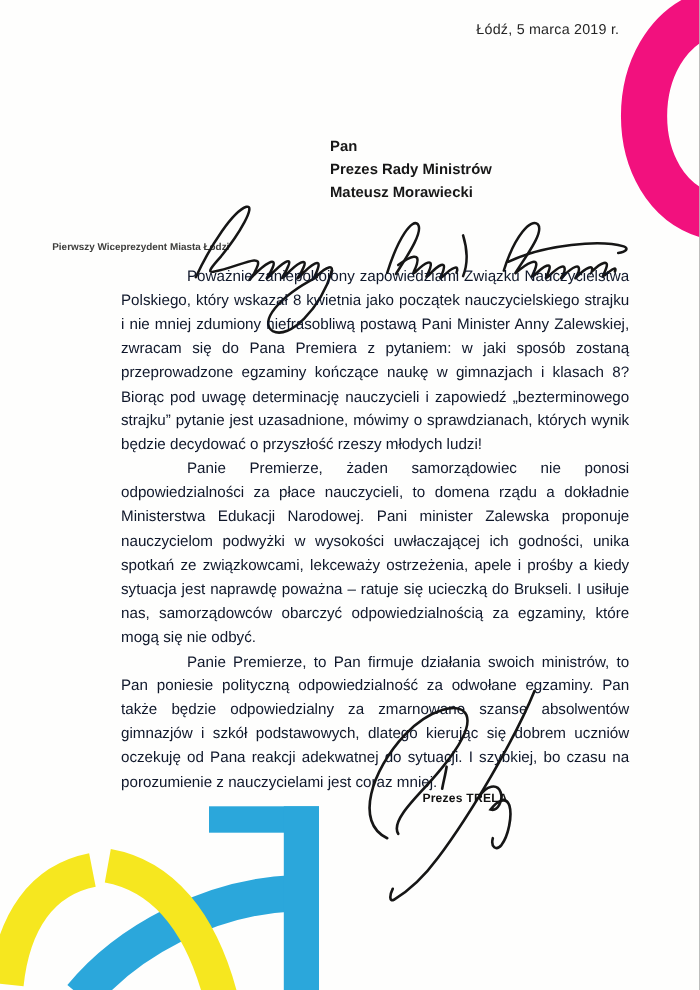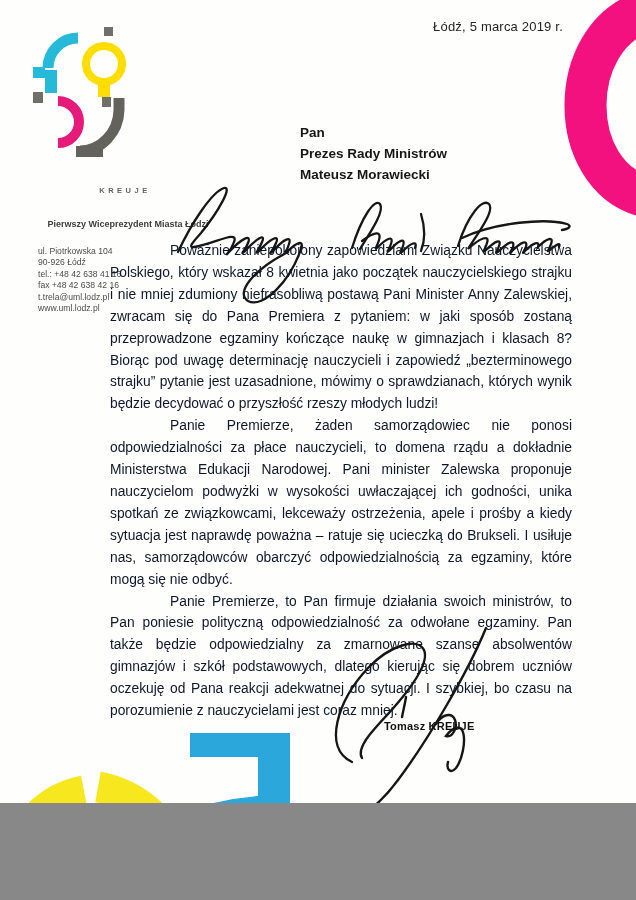--- a/index.html
+++ b/index.html
@@ -1,17 +1,17 @@
 <!DOCTYPE html>
 <html><head>
 <meta charset="utf-8">
 <style>
   html,body{margin:0;padding:0;background:#888;}
   .page{
-    position:relative;width:636px;height:803px;margin:0 auto;
+    position:relative;width:636px;height:900px;margin:0 auto;
     background:#fefefd;overflow:hidden;
     font-family:"Liberation Sans","DejaVu Sans",sans-serif;
     color:#1c1c1c;
   }
   .date-line{
     position:absolute;top:19px;right:73px;
     font-size:13px;color:#262626;letter-spacing:.2px;
   }
   
   .logo-wrap{position:absolute;left:25px;top:20px;width:115px;height:165px;}
@@ -47,50 +47,22 @@
   }
   .svg-abs{position:absolute;pointer-events:none;}
 </style>
 </head>
 <body>
 
 <div class="page">
 
   <div class="date-line">Łódź, 5 marca 2019 r.</div>
 
-  <div class="logo-wrap">
-    <svg class="svg-abs" style="left:0;top:0" width="115" height="165" viewBox="0 0 115 165">
-
-      <path d="M 53 18 A 30 30 0 0 0 23 48" fill="none" stroke="#27BAD8" stroke-width="11"></path>
-      <rect x="20" y="50" width="12" height="23" fill="#27BAD8"></rect>
-      <rect x="8" y="47" width="12" height="11" fill="#27BAD8"></rect>
-      <rect x="8" y="72" width="10" height="11" fill="#706f69"></rect>
-
-      <rect x="79" y="7" width="9" height="9" fill="#706f69"></rect>
-      <circle cx="79" cy="44" r="18" fill="none" stroke="#FFDD00" stroke-width="8"></circle>
-      <rect x="73" y="64" width="12" height="13" fill="#FFDD00"></rect>
-
-      <path d="M 33 81 A 21 21 0 0 1 33 123" fill="none" stroke="#E61A7B" stroke-width="10"></path>
-
-      <rect x="77" y="77" width="9" height="10" fill="#706f69"></rect>
-      <path d="M 94 78 L 94 90 A 40 42 0 0 1 55 131" fill="none" stroke="#63625C" stroke-width="11"></path>
-      <rect x="51" y="126" width="27" height="11" fill="#63625C"></rect>
-    </svg>
-    <div class="logo-wordmark">KREUJE</div>
-  </div>
 
   <div class="sender-role">Pierwszy Wiceprezydent Miasta Łodzi</div>
-  <div class="sender-address">
-    <div>ul. Piotrkowska 104</div>
-    <div>90-926 Łódź</div>
-    <div>tel.: +48 42 638 41 16</div>
-    <div>fax +48 42 638 42 16</div>
-    <div>t.trela@uml.lodz.pl</div>
-    <div>www.uml.lodz.pl</div>
-  </div>
 
   <div class="recipient">
     <div>Pan</div>
     <div>Prezes Rady Ministrów</div>
     <div>Mateusz Morawiecki</div>
   </div>
 
   <svg class="svg-abs" style="left:0;top:0" width="636" height="900" viewBox="0 0 636 900">
     <g fill="none" stroke="#161616" stroke-width="2.3" stroke-linecap="round">
       <path d="M 178 252 C 192 222 212 192 224 188 C 233 186 218 212 201 233 C 192 243 188 248 194 247
@@ -117,21 +89,21 @@
   </div>
 
   <svg class="svg-abs" style="left:0;top:0" width="636" height="900" viewBox="0 0 636 900">
     <g fill="none" stroke="#161616" stroke-width="2.4" stroke-linecap="round">
       <path d="M 352 762 C 322 748 338 700 368 668 C 390 645 418 637 424 650 C 430 664 408 692 388 714 C 372 731 356 748 362 758"></path>
       <path d="M 486 628 C 468 672 428 740 398 780 C 384 799 368 812 358 818 C 354 820 354 814 357 808"></path>
       <path d="M 406 697 C 405 704 403 711 402 717"></path>
       <path d="M 436 724 C 442 714 452 712 455 720 C 458 728 452 738 446 736 C 452 728 460 724 463 732 C 466 742 462 760 456 768 C 451 774 446 770 448 762"></path>
     </g>
   </svg>
-  <div class="signatory-name">Tomasz KREUJE</div>
+  <div class="signatory-name">Prezes TRELA</div>
 
   <svg class="svg-abs" style="left:0;top:0" width="636" height="900" viewBox="0 0 636 900">
     <path d="M 74 906 C 115 856 190 815 268 812" fill="none" stroke="#2BA7DB" stroke-width="33"></path>
     <rect x="190" y="733" width="100" height="24" fill="#2BA7DB"></rect>
     <rect x="258" y="733" width="32" height="167" fill="#2BA7DB"></rect>
     <path d="M 6 895 C 12 838 38 800 84 791" fill="none" stroke="#F6E71F" stroke-width="31"></path>
     <path d="M 98 787 C 148 796 182 838 200 904" fill="none" stroke="#F6E71F" stroke-width="31"></path>
   </svg>
 
   <svg class="svg-abs" style="left:0;top:0" width="636" height="900" viewBox="0 0 636 900">

